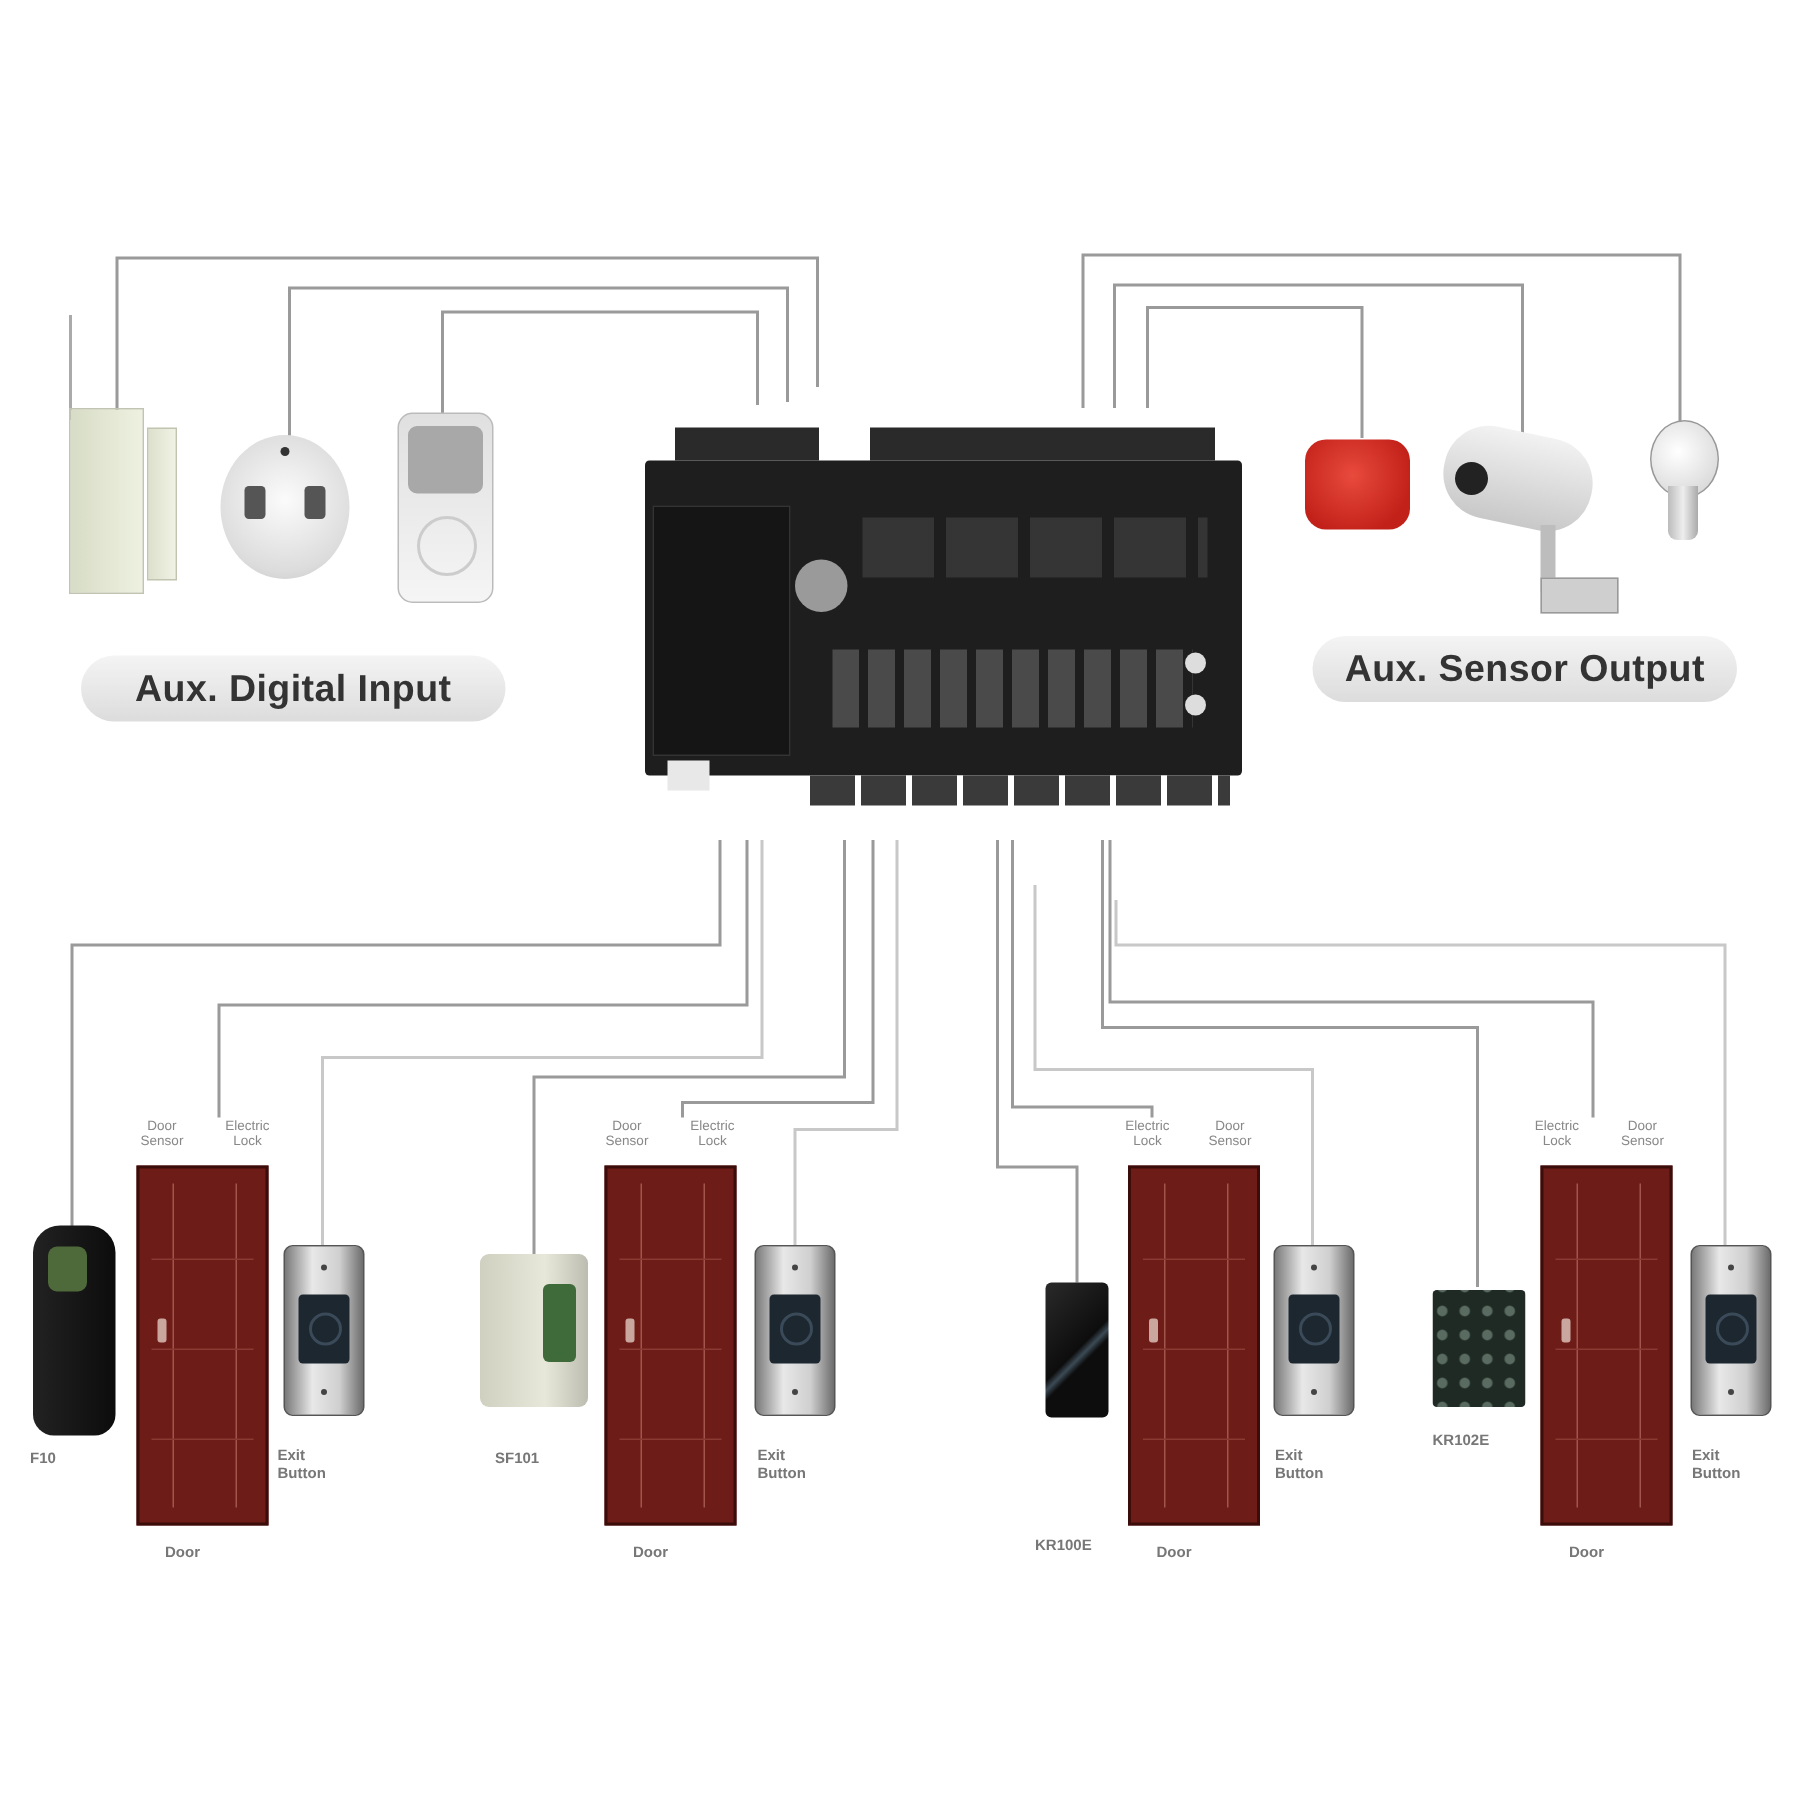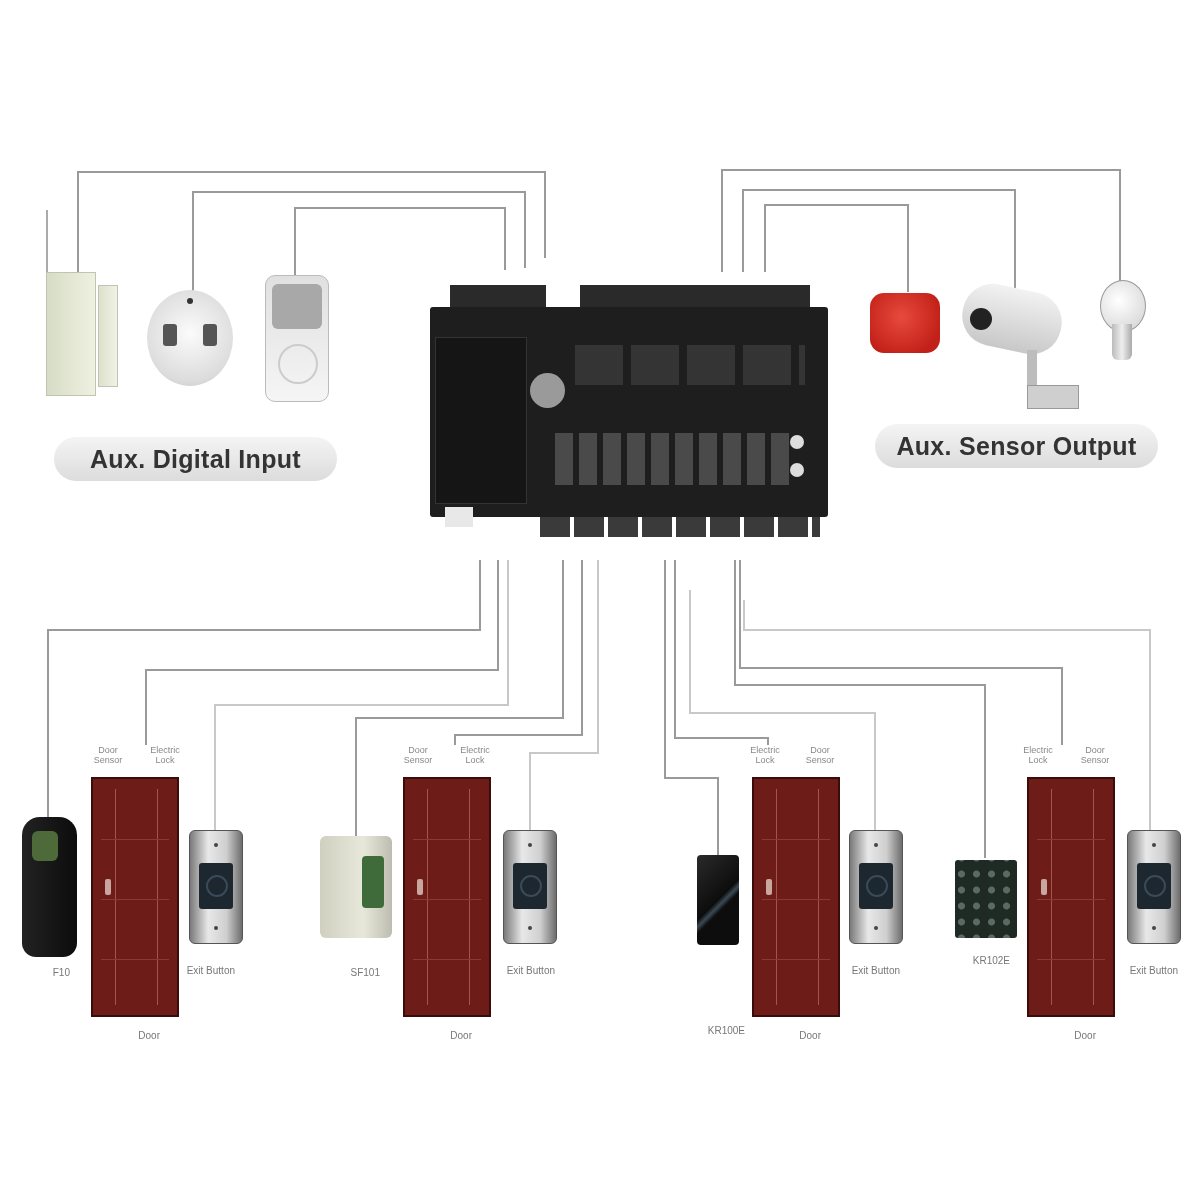--- a/index.html
+++ b/index.html
@@ -3,21 +3,21 @@
 <meta charset="utf-8">
 <style>
   html,body{margin:0;padding:0;background:#ffffff;}
   body{width:1200px;height:1200px;position:relative;overflow:hidden;font-family:"Liberation Sans",sans-serif;}
   .abs{position:absolute;}
   svg.wires{position:absolute;left:0;top:0;width:1200px;height:1200px;}
   .pill{position:absolute;height:44px;border-radius:22px;background:linear-gradient(#f4f4f4,#dcdcdc);
         display:flex;align-items:center;justify-content:center;font-size:25px;font-weight:bold;color:#333;
         letter-spacing:0.3px;}
   .lbl{position:absolute;font-size:9px;color:#888;text-align:center;line-height:10px;}
-  .dev-lbl{position:absolute;font-size:10px;color:#777;text-align:right;line-height:12px;}
+  .dev-lbl{position:absolute;font-size:10px;color:#777;text-align:left;line-height:12px;font-weight:bold;}
   .door{position:absolute;width:88px;height:240px;background:#6e1c17;border:2px solid #3a0d0b;box-sizing:border-box;}
   .door .stile{position:absolute;top:10px;bottom:10px;width:1px;background:#a0554d;}
   .door .rail{position:absolute;left:8px;right:8px;height:1px;background:#8a3a33;}
   .door .handle{position:absolute;left:12px;top:100px;width:6px;height:16px;background:#c9a79f;border-radius:2px;}
   .exitbtn{position:absolute;width:52px;height:112px;border-radius:6px;background:linear-gradient(90deg,#7a7a7a,#e8e8e8 35%,#cfcfcf 70%,#6d6d6d);border:1px solid #555;}
   .exitbtn .pad{position:absolute;left:9px;top:32px;width:34px;height:46px;background:#1d2730;border-radius:3px;}
   .exitbtn .pad:after{content:"";position:absolute;left:7px;top:12px;width:18px;height:18px;border:2px solid #3a4a58;border-radius:50%;}
   .exitbtn .dot{position:absolute;left:24px;width:4px;height:4px;border-radius:50%;background:#444;}
 </style>
 </head>

